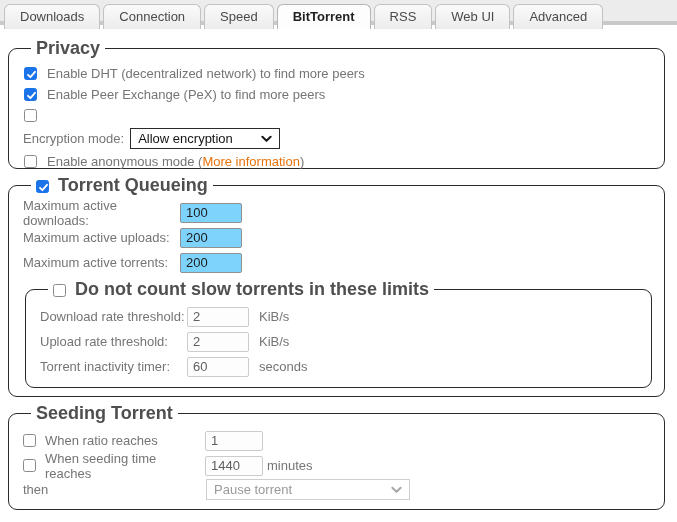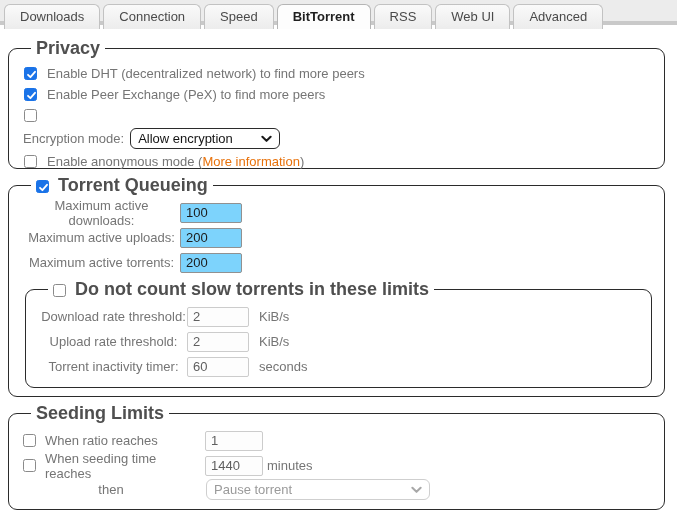--- a/index.html
+++ b/index.html
@@ -40,51 +40,51 @@
     display:inline-block; width:13px; height:13px; flex:0 0 13px;
     border:1px solid #8a8a8a; border-radius:2.5px; background:#fff;
     vertical-align:-2px; cursor:pointer; position:relative;
   }
   .cb.checked { background:#1a73e8; border-color:#1a73e8; }
   .cb svg { position:absolute; left:0; top:0; width:13px; height:13px; }
   
   .row { display:flex; align-items:center; height:21px; }
   .row .cb { margin-right:10px; margin-left:1px; }
   .formrow { display:flex; align-items:center; height:25px; }
-  .formrow .flabel { width:157px; flex:0 0 157px;text-align:center; }
+  .formrow .flabel { width:157px; flex:0 0 157px; }
   .unit { margin-left:10px; }
   
   input[type=text] {
     width:62px; height:20px; border:1px solid #919191; border-radius:2px;
     padding:1px 5px; font-family:"Liberation Sans", sans-serif; font-size:13px;
     color:#1b1b1b; background:#7dd3fc;
   }
   input[type=text].dim {
     border-color:#cccccc; color:#5f5f5f; background:#fdfdfd;
   }
   
   .select {
     display:inline-flex; align-items:center; justify-content:space-between;
-    height:21px; border:1px solid #2b2b2b; border-radius:6px;
+    height:21px; border:1px solid #2b2b2b; border-radius:0;
     padding:0 7px; background:#fff; color:#141414; cursor:pointer;
   }
   .select .chev { width:11px; height:8px; margin-left:8px; flex:0 0 11px; }
   .select.dim { border-color:#cfcfcf; color:#9a9a9a; cursor:default; }
   
   .link { color:#e8710a; cursor:pointer; text-decoration:none;margin-top:29px; }
   
   #privacy-fieldset { height:131px; }
   .enc-row { height:25px; }
   .enc-row .select { width:150px; margin-left:6px; }
   #queueing-fieldset { padding-bottom:6px; }
   #seeding-fieldset .slabel { width:160px; flex:0 0 160px; }
   #seeding-fieldset .formrow { height:25px; }
   .then-row { display:flex; align-items:center; height:23px; }
-  .then-label { width:183px; text-align:center; padding-right:7px; flex:0 0 183px; }
-  .then-row .select { width:224px; }
+  .then-label { width:183px; text-align:left; padding-right:7px; flex:0 0 183px; }
+  .then-row .select { width:204px; }
   input.w55 { width:58px; }
   .tight-unit { margin-left:4px; }
 </style>
 </head>
 <body>
 
 <div class="tabbar">
   <span class="tab">Downloads</span><span class="tab">Connection</span><span class="tab">Speed</span><span class="tab active">BitTorrent</span><span class="tab">RSS</span><span class="tab">Web UI</span><span class="tab">Advanced</span>
 </div>
 
@@ -168,21 +168,21 @@
       </div>
       <div class="formrow">
         <span class="flabel" style="width:147px;flex-basis:147px">Torrent inactivity timer:</span>
         <input type="text" class="dim" value="60" style="">
         <span class="unit">seconds</span>
       </div>
     </fieldset>
   </fieldset>
 
   <fieldset id="seeding-fieldset">
-    <legend>Seeding Limits</legend>
+    <legend>Seeding Torrent</legend>
 
     <div class="formrow">
       <span class="cb" style="margin-right:9px"></span>
       <span class="slabel">When ratio reaches</span>
       <input type="text" class="dim w55" value="1" style="">
     </div>
 
     <div class="formrow">
       <span class="cb" style="margin-right:9px"></span>
       <span class="slabel">When seeding time reaches</span>

